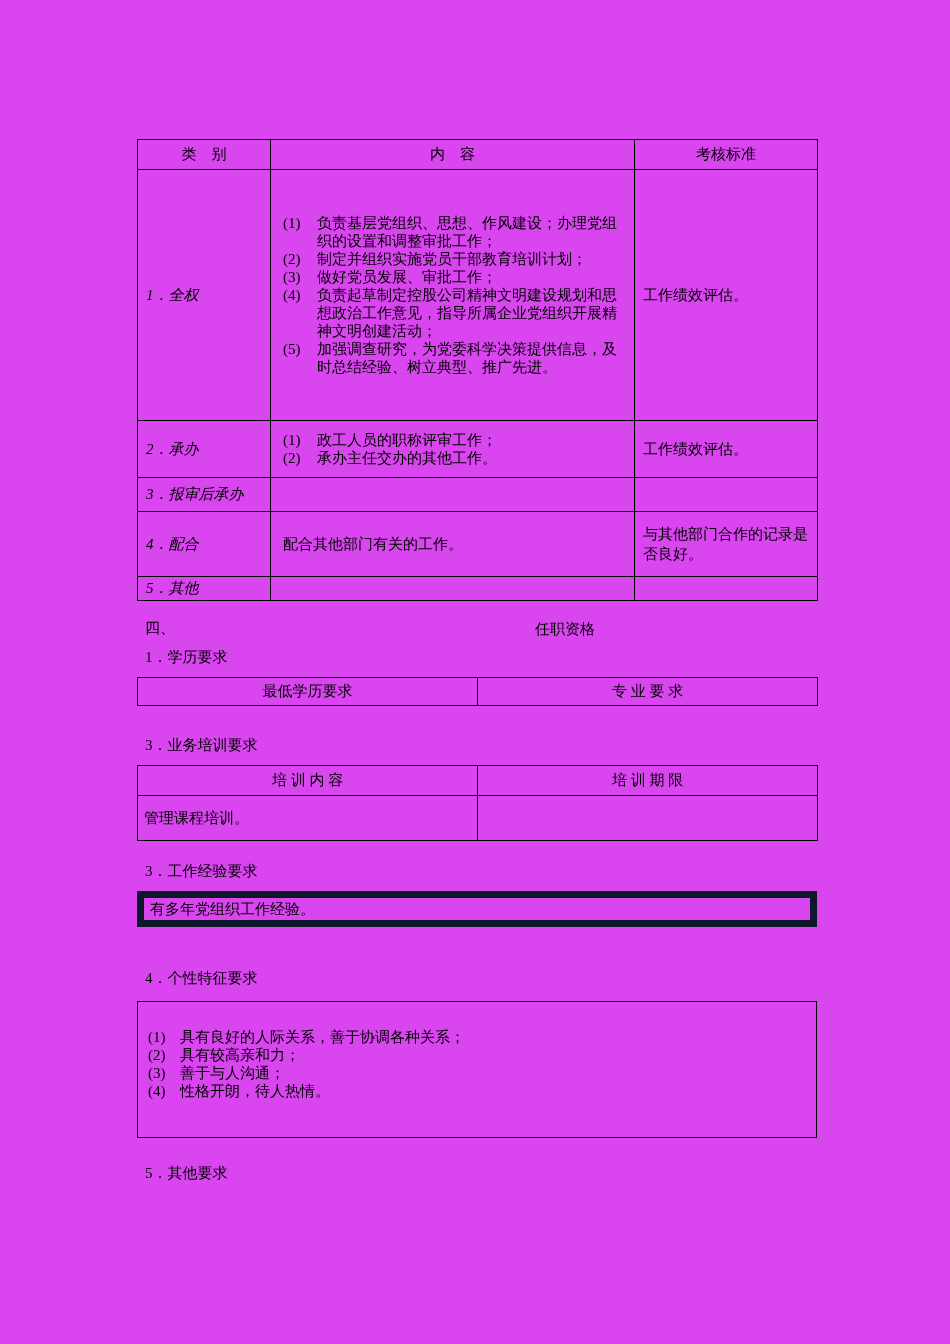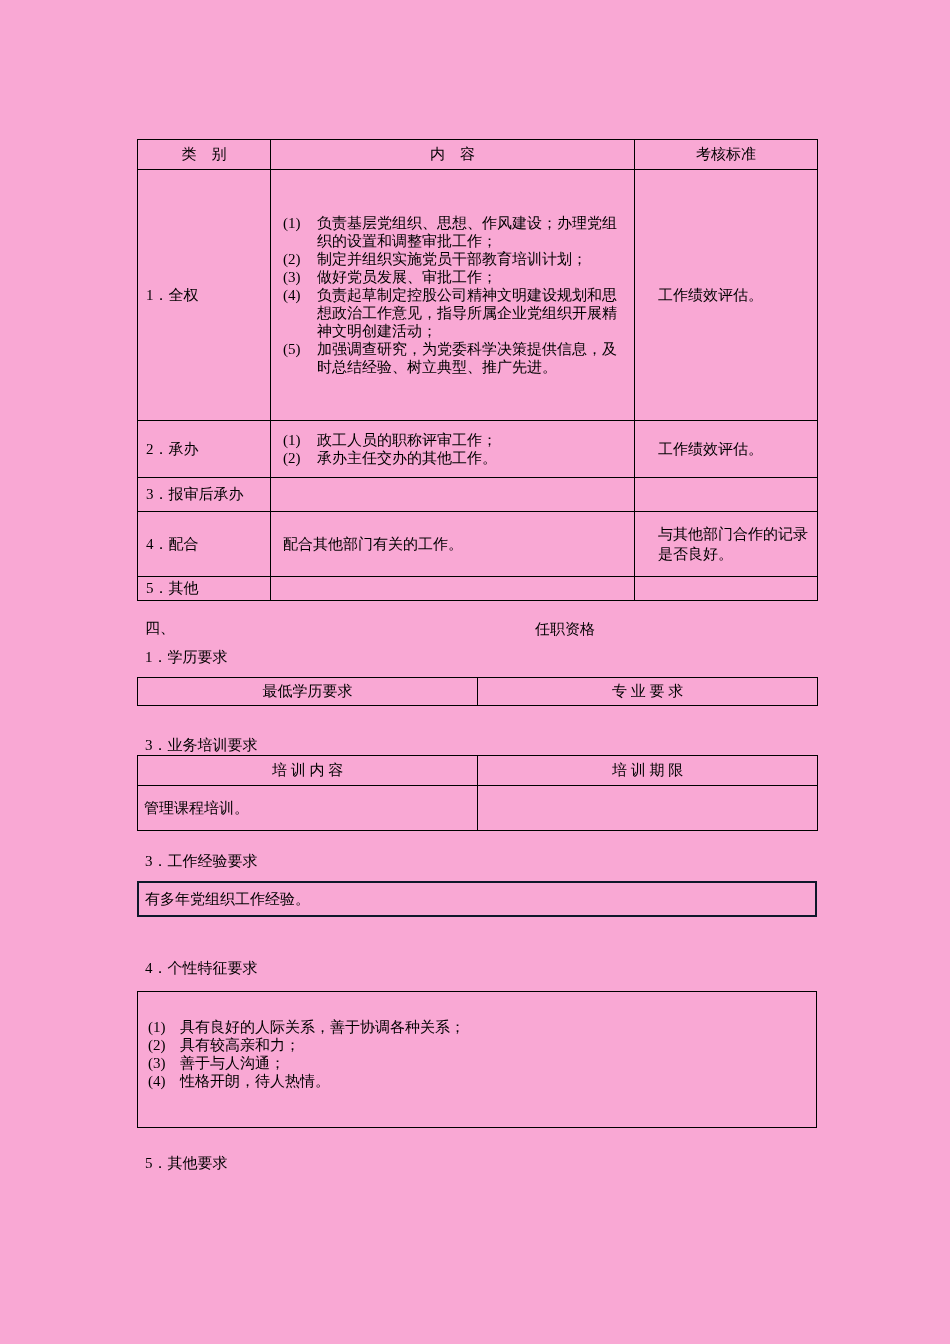--- a/index.html
+++ b/index.html
@@ -6,42 +6,42 @@
   html, body { margin: 0; padding: 0; background: #ffffff; }
   body {
     font-family: "Liberation Serif", "DejaVu Serif", serif;
     color: #000;
     font-size: 15px;
   }
   .page {
     position: relative;
     width: 950px;
     height: 1344px;
-    background: #f9a8d4;
+    background: #d946ef;
     overflow: hidden;
   }
   .content {
     position: absolute;
     left: 137px;
     top: 139px;
     width: 680px;
   }
 
   table { border-collapse: collapse; width: 680px; table-layout: fixed; }
   td, th { border: 1px solid #000; font-weight: normal; padding: 2px 6px; }
 
   
   .duties col.c-cat { width: 133px; }
   .duties col.c-content { width: 364px; }
   .duties col.c-std { width: 183px; }
   .duties th { height: 30px; text-align: center; vertical-align: middle; }
   .duties td { vertical-align: middle; }
-  .duties td.cat { padding-left: 8px; }
+  .duties td.cat { padding-left: 8px; font-style: italic; }
   .duties td.content-cell { padding-left: 12px; padding-right: 8px; }
-  .duties td.std { padding-left: 23px; padding-right: 8px; line-height: 1.35; }
+  .duties td.std { padding-left: 8px; padding-right: 8px; line-height: 1.35; }
 
   .row-0 td { height: 251px; }
   .row-1 td { height: 57px; }
   .row-2 td { height: 34px; }
   .row-3 td { height: 65px; }
   .row-4 td { height: 20px; }
 
   .item { display: flex; line-height: 18px; }
   .item .num { flex: 0 0 34px; }
   .item .txt { flex: 1 1 auto; }
@@ -56,32 +56,32 @@
   .h-exp   { margin-top: 21px; }
   .h-pers  { margin-top: 42px; }
   .h-other { margin-top: 26px; }
 
   
   .edu { margin-top: 10px; }
   .edu th, .edu td { height: 28px; text-align: center; vertical-align: middle; }
   .edu col { width: 340px; }
 
   
-  .train { }
+  .train { margin-top: 10px; }
   .train th { height: 30px; text-align: center; vertical-align: middle; }
   .train td { height: 45px; vertical-align: middle; }
   .train td.left { text-align: left; padding-left: 6px; }
   .train col { width: 340px; }
 
   
   .exp-box {
     margin-top: 10px;
     width: 680px;
     height: 36px;
-    border: 2px solid #0f172a;
+    border: 7px solid #0f172a;
     display: flex;
     align-items: center;
     padding-left: 6px;
   }
 
   
   .pers-box {
     margin-top: 13px;
     width: 680px;
     height: 137px;

